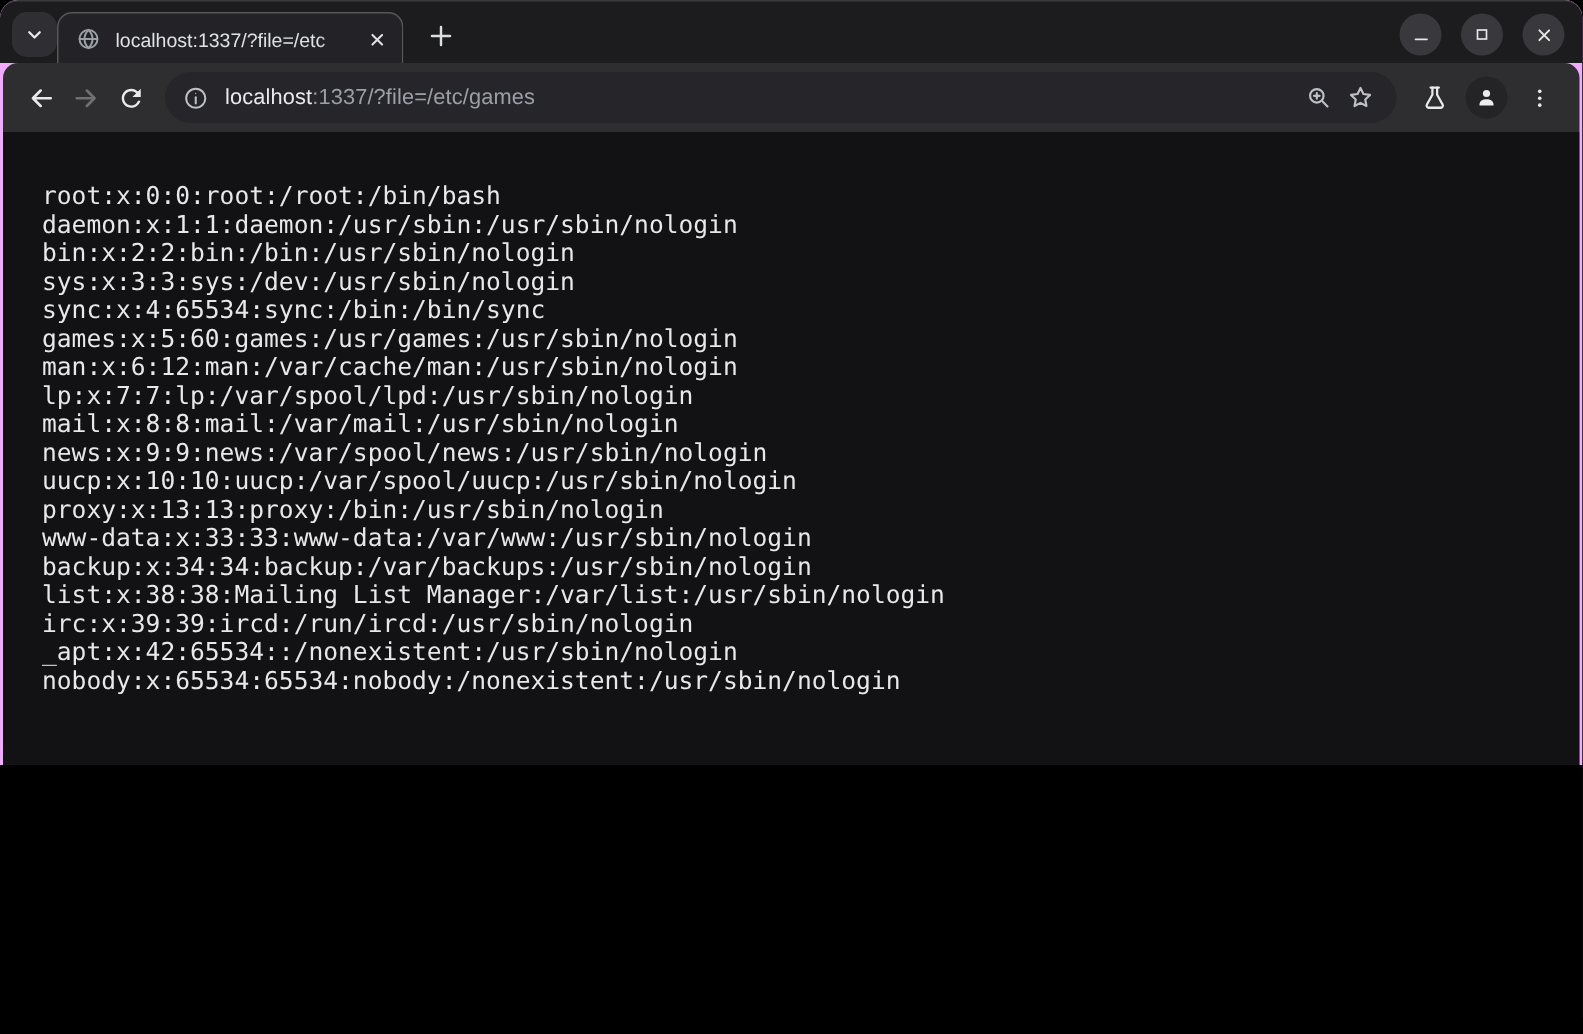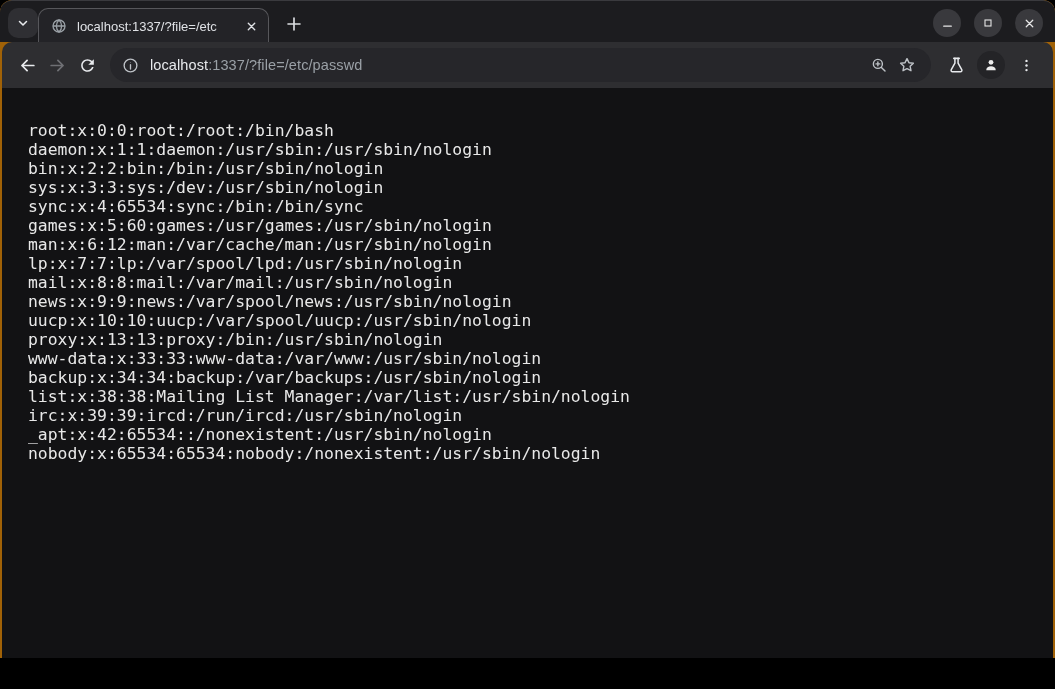--- a/index.html
+++ b/index.html
@@ -1,22 +1,22 @@
 <!DOCTYPE html>
 <html><head>
 <meta charset="utf-8">
 <style>
   * { box-sizing: border-box; margin: 0; padding: 0; }
   html, body { background: #000; }
   body { font-family: "Liberation Sans", sans-serif; }
 
   .window {
     position: relative;
-    width: 1055px; height: 658px;
-    background: #a16207;
+    width: 1055px; height: 510px;
+    background: #f0abfc;
     border-radius: 12px 12px 0 0;
     overflow: hidden;
   }
 
   
   .tabstrip {
     position: absolute; top: 0; left: 0; right: 0; height: 42px;
     background: #1c1c1f;
     border-top: 1px solid #3a3a3e;
     border-radius: 12px 12px 0 0;
@@ -221,21 +221,21 @@
       </div>
 
       <div class="omnibox">
         <span class="omni-icon">
           <svg width="17" height="17" viewBox="0 0 24 24" fill="none" stroke="currentColor" stroke-width="1.9">
               <circle cx="12" cy="12" r="9"></circle>
               <path d="M12 11v6" stroke-linecap="round"></path>
               <circle cx="12" cy="7.5" r="0.6" fill="currentColor" stroke="none"></circle>
             </svg>
         </span>
-        <span class="url"><span class="host">localhost</span><span class="rest">:1337/?file=/etc/passwd</span></span>
+        <span class="url"><span class="host">localhost</span><span class="rest">:1337/?file=/etc/games</span></span>
         <span class="omni-icon">
           <svg width="18" height="18" viewBox="0 0 24 24" fill="none" stroke="currentColor" stroke-width="1.9" stroke-linecap="round">
               <circle cx="10.5" cy="10.5" r="6"></circle>
               <path d="M15.2 15.2L20 20"></path>
               <path d="M10.5 8v5M8 10.5h5"></path>
             </svg>
         </span>
         <span class="omni-icon">
           <svg width="18" height="18" viewBox="0 0 24 24" fill="none" stroke="currentColor" stroke-width="1.9" stroke-linejoin="round">
               <path d="M12 3.5l2.6 5.4 5.9.8-4.3 4.1 1.1 5.8L12 16.8l-5.3 2.8 1.1-5.8-4.3-4.1 5.9-.8z"></path>

